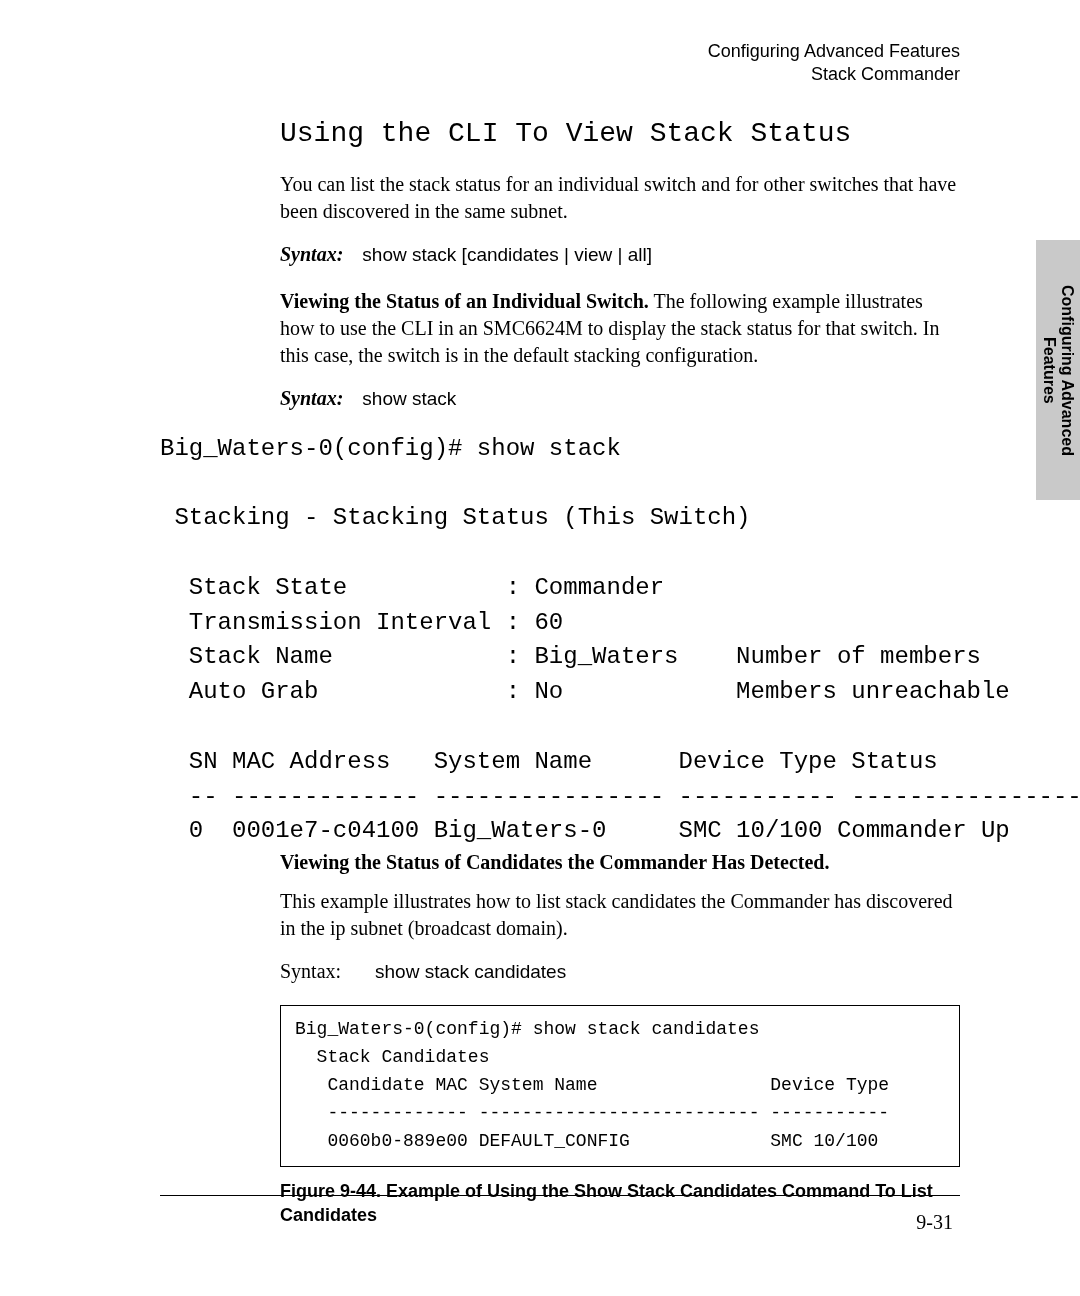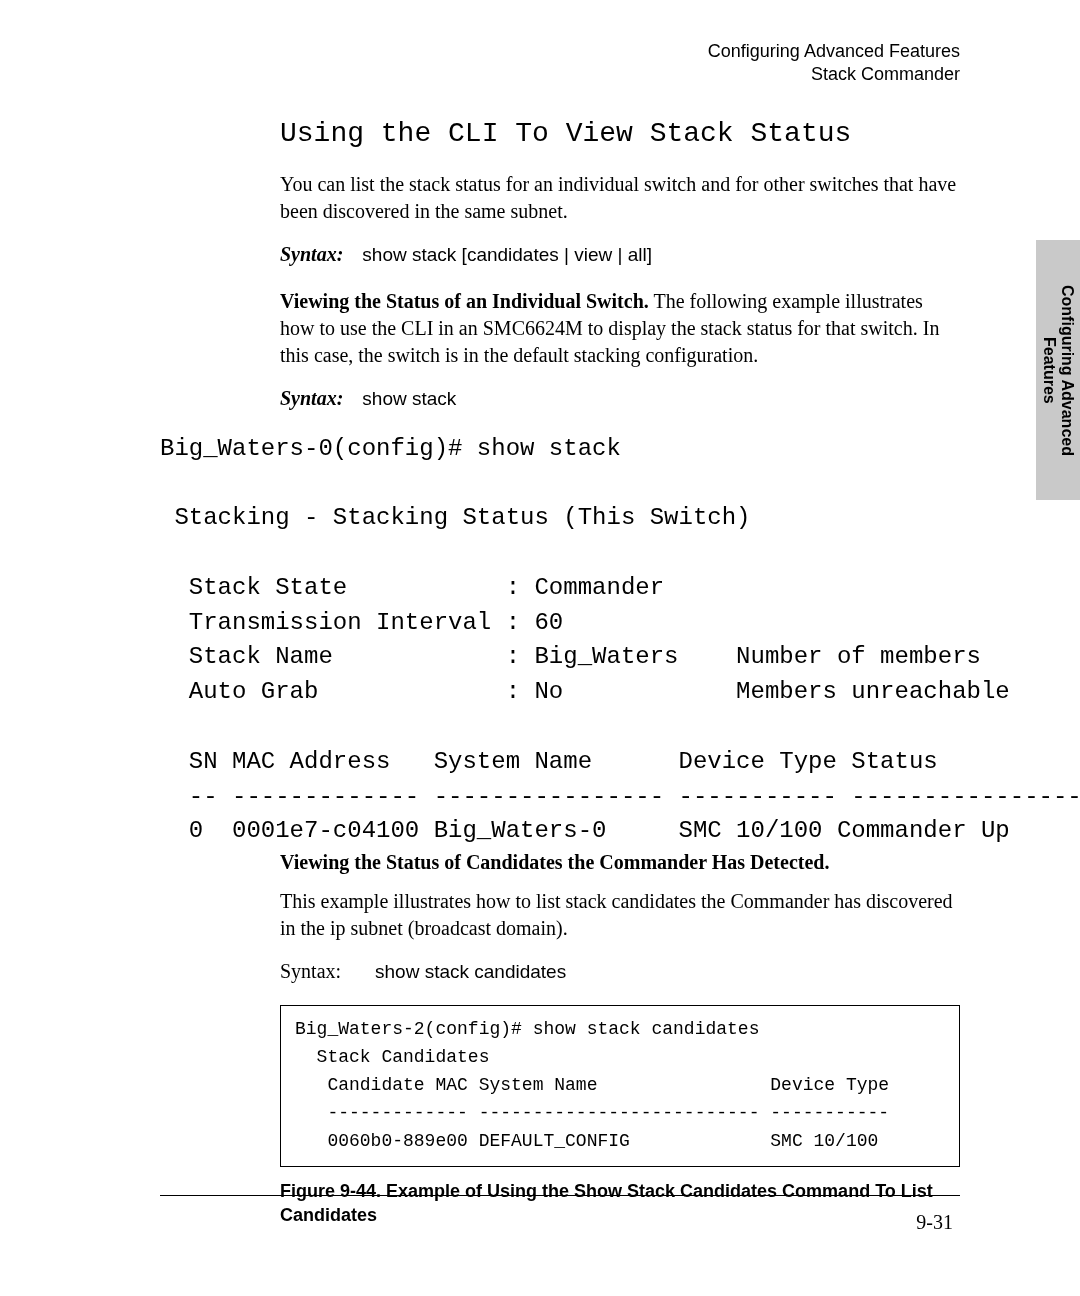--- a/index.html
+++ b/index.html
@@ -163,21 +163,21 @@
 
     <p class="subhead">Viewing the Status of Candidates the Commander Has Detected.</p>
 
     <p>This example illustrates how to list stack candidates the Commander has discovered in the ip subnet (broadcast domain).</p>
 
     <p class="syntax-line">
       <span class="syntax2-label">Syntax:</span>
       <span class="sans">show stack candidates</span>
     </p>
 
-    <div class="cli-boxed">Big_Waters-2(config)# show stack candidates
+    <div class="cli-boxed">Big_Waters-0(config)# show stack candidates
   Stack Candidates
    Candidate MAC System Name                Device Type
    ------------- -------------------------- -----------
    0060b0-889e00 DEFAULT_CONFIG             SMC 10/100</div>
 
     <div class="figure-caption">Figure 9-44.  Example of Using the Show Stack Candidates Command To List Candidates</div>
 
   </div>
 
   <div class="footer-rule"></div>

